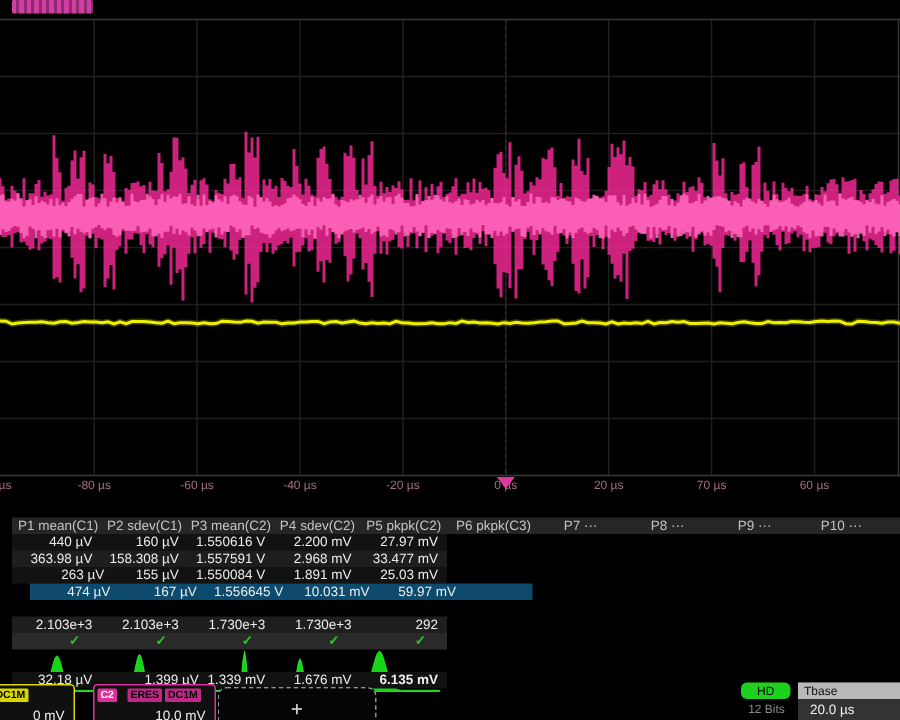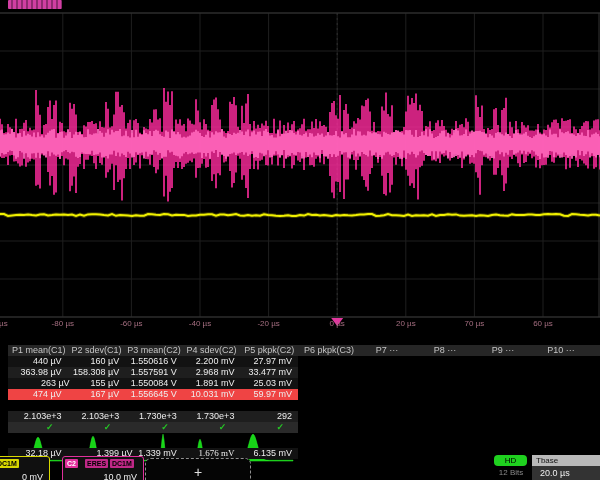--- a/index.html
+++ b/index.html
@@ -92,33 +92,33 @@
         <span class="mt-cell mt-val" style="left: 174.8px; width: 57.6px;">2.968 mV</span>
         <span class="mt-cell mt-val" style="left: 232.4px; width: 57.6px;">33.477 mV</span>
       </div>
       <div class="mt-row " style="top: 33px; width: 290px; background: rgb(18, 18, 18); left: 8px;">
         <span class="mt-cell mt-val" style="left: 10px; width: 57.6px;">263 µV</span>
         <span class="mt-cell mt-val" style="left: 59.6px; width: 57.6px;">155 µV</span>
         <span class="mt-cell mt-val" style="left: 117.2px; width: 57.6px;">1.550084 V</span>
         <span class="mt-cell mt-val" style="left: 174.8px; width: 57.6px;">1.891 mV</span>
         <span class="mt-cell mt-val" style="left: 232.4px; width: 57.6px;">25.03 mV</span>
       </div>
-      <div class="mt-row " style="top: 44px; width: 290px; background: #ef4444; left: 8px;">
+      <div class="mt-row " style="top: 44px; width: 335px; background: #0c4a6e; left: 20px;">
         <span class="mt-cell mt-val" style="left: 2px; width: 57.6px;">474 µV</span>
         <span class="mt-cell mt-val" style="left: 59.6px; width: 57.6px;">167 µV</span>
         <span class="mt-cell mt-val" style="left: 117.2px; width: 57.6px;">1.556645 V</span>
         <span class="mt-cell mt-val" style="left: 174.8px; width: 57.6px;">10.031 mV</span>
         <span class="mt-cell mt-val" style="left: 232.4px; width: 57.6px;">59.97 mV</span>
       </div>
       <div class="mt-row " style="top: 55px; width: 290px; background: rgb(18, 18, 18); left: 8px; margin-top: 48px;">
         <span class="mt-cell mt-val" style="left: 2px; width: 57.6px;">32.18 µV</span>
         <span class="mt-cell mt-val" style="left: 73px; width: 57.6px;">1.399 µV</span>
         <span class="mt-cell mt-val" style="left: 117.2px; width: 57.6px;">1.339 mV</span>
-        <span class="mt-cell mt-val" style="left: 174.8px; width: 57.6px; font-family: Liberation Serif, serif;">1.676 mV</span>
-        <span class="mt-cell mt-val" style="left: 232.4px; width: 57.6px;">6.135 mV</span>
+        <span class="mt-cell mt-val" style="left: 174.8px; width: 57.6px;">1.676 mV</span>
+        <span class="mt-cell mt-val" style="left: 232.4px; width: 57.6px; font-weight: bold;">6.135 mV</span>
       </div>
       <div class="mt-row " style="top: 66px; width: 290px; background: rgb(30, 30, 30); left: 8px;">
         <span class="mt-cell mt-val" style="left: 2px; width: 57.6px;">2.103e+3</span>
         <span class="mt-cell mt-val" style="left: 59.6px; width: 57.6px;">2.103e+3</span>
         <span class="mt-cell mt-val" style="left: 117.2px; width: 57.6px;">1.730e+3</span>
         <span class="mt-cell mt-val" style="left: 174.8px; width: 57.6px;">1.730e+3</span>
         <span class="mt-cell mt-val" style="left: 232.4px; width: 57.6px;">292</span>
       </div>
       <div class="mt-row " style="top: 77px; width: 290px; background: rgb(42, 42, 42); left: 8px;">
         <span class="mt-cell mt-status" style="left: 2px; width: 57.6px;">✓</span>

